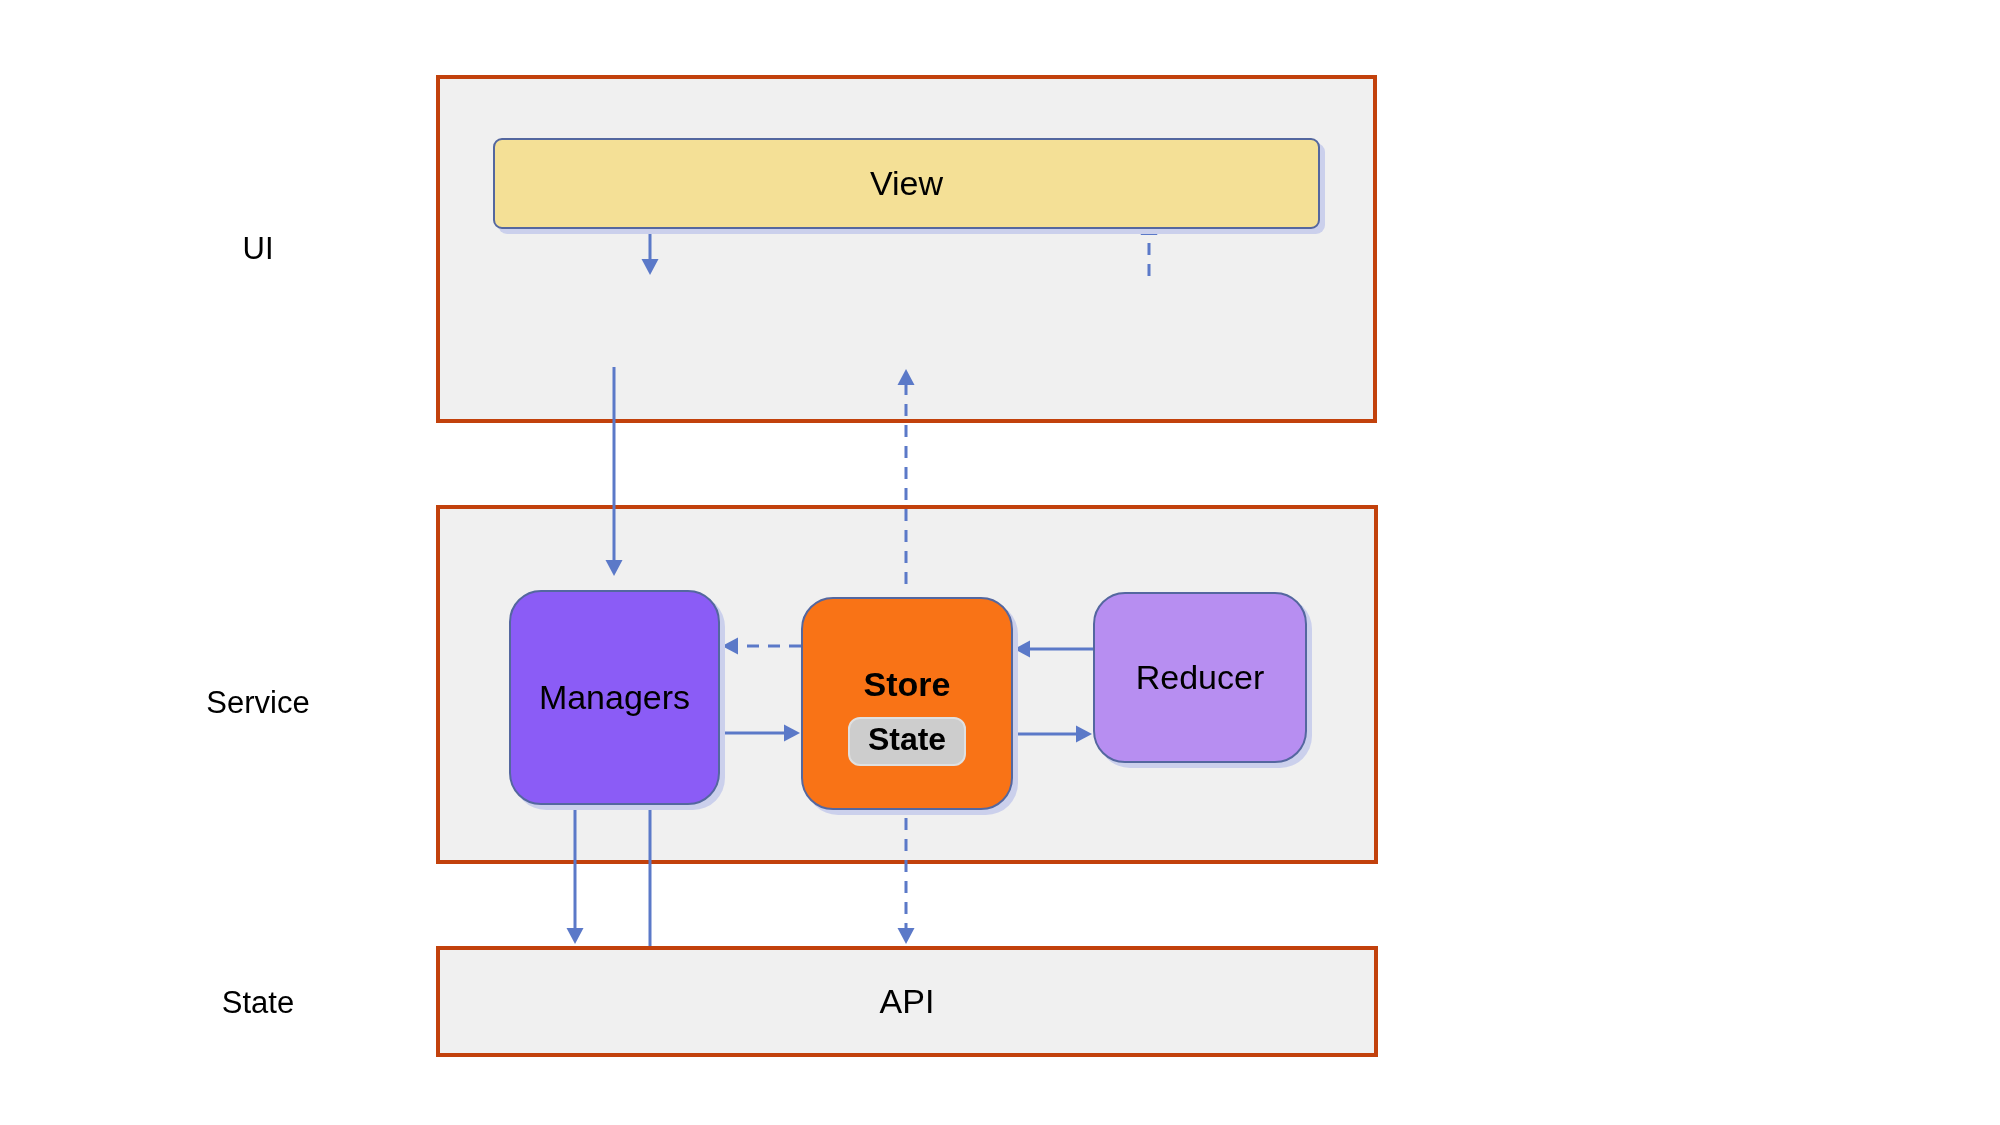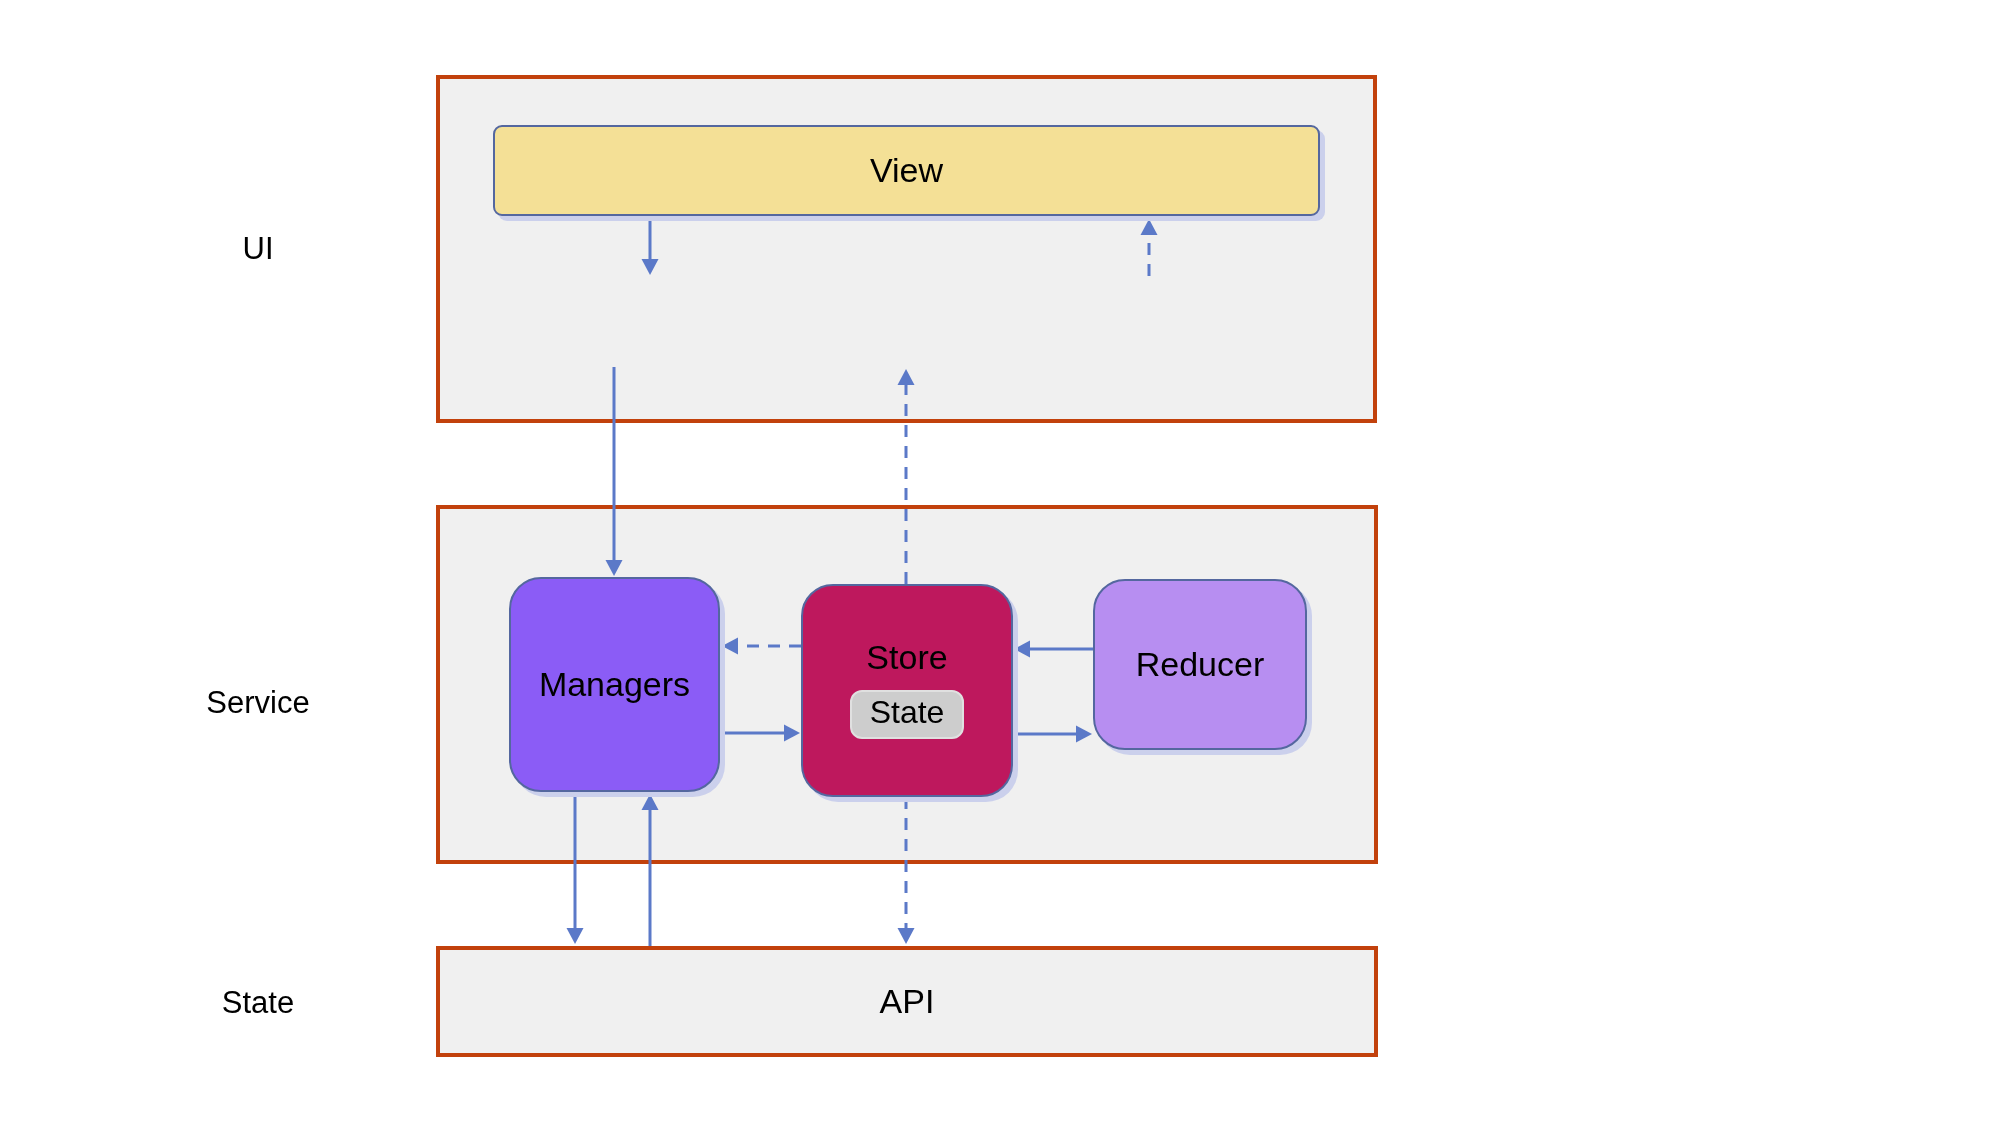--- a/index.html
+++ b/index.html
@@ -51,41 +51,43 @@
   .edge-head { fill: #5b79c8; stroke: none; }
 
   .node {
     position: absolute;
     box-sizing: border-box;
     border: 2px solid #54679f;
     display: flex;
     align-items: center;
     justify-content: center;
     box-shadow: 5px 5px 0 #cbd0ec;
+    margin-top: 13px;
   }
   .node-label { font-size: 34px; }
 
   .node-view {
     left: 493px; top: 125px; width: 827px; height: 91px;
     background: #f4e096; border-radius: 9px;
   }
   .node-viewmodel {
     left: 495px; top: 276px; width: 825px; height: 91px;
     background: #f2d1f8; border-radius: 9px;
   }
   .node-managers {
     left: 509px; top: 577px; width: 211px; height: 215px;
     background: #8b5cf6; border-radius: 32px;
   }
   .node-store {
     left: 801px; top: 584px; width: 212px; height: 213px;
-    background: #be185d; border-radius: 32px;
+    background: #f97316; border-radius: 32px;
     flex-direction: column;
     justify-content: flex-start;
-    padding-top: 52px;
+    padding-top: 66px;
+    font-weight: bold;
   }
   .node-reducer {
     left: 1093px; top: 579px; width: 214px; height: 171px;
     background: #b78ef1; border-radius: 32px;
   }
   .state-badge {
     margin-top: 13px;
     background: #cdcdcd;
     border: 2px solid #e0e0e0;
     border-radius: 12px;

